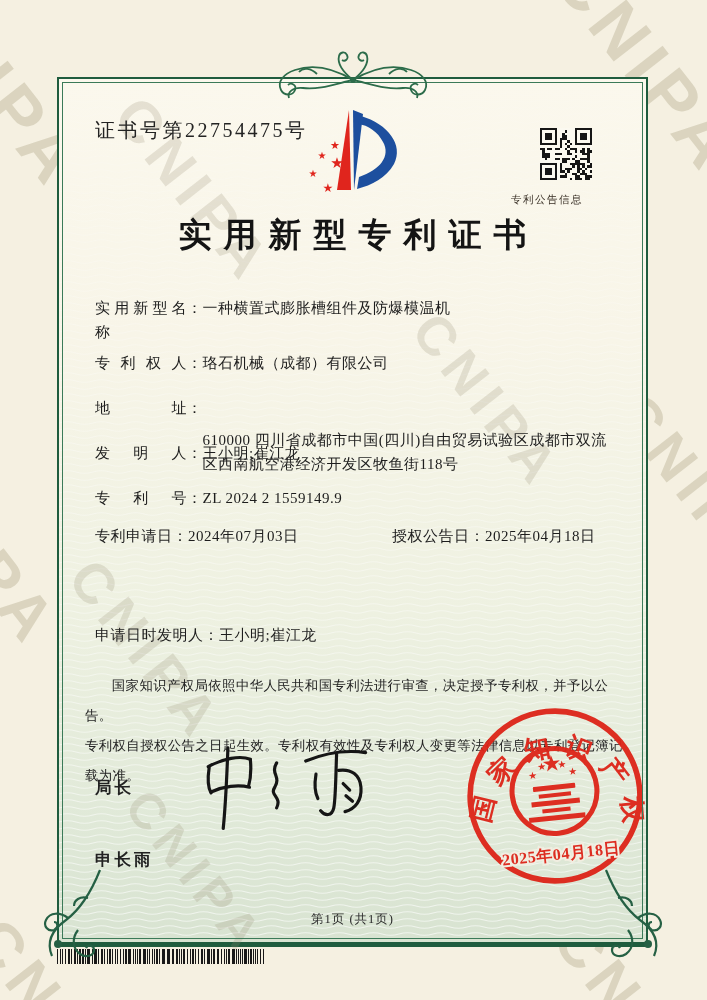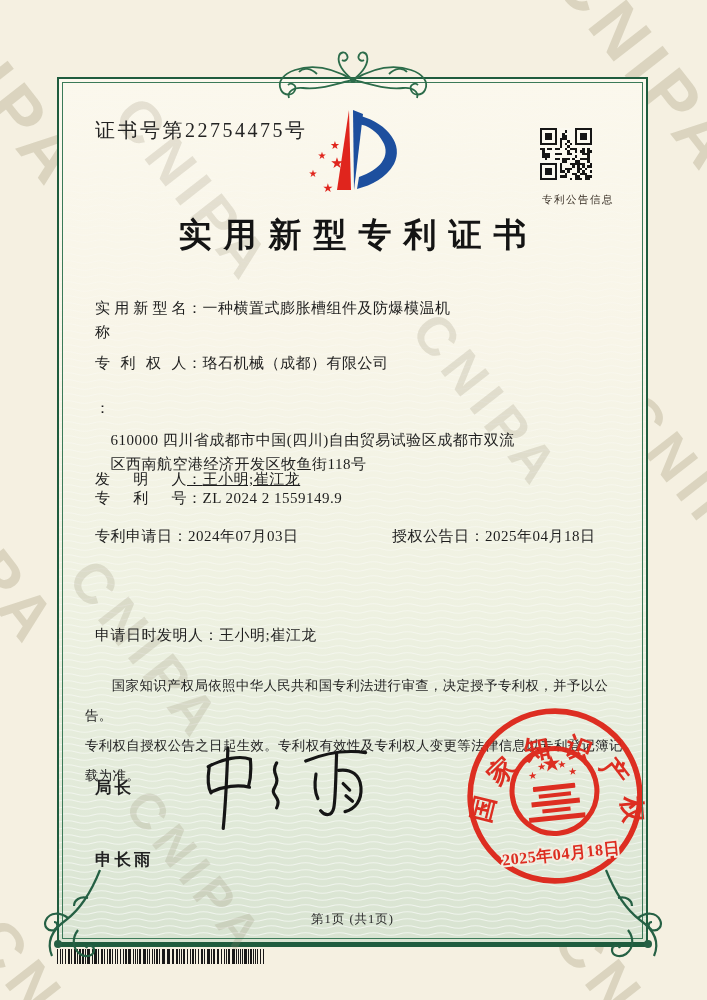--- a/index.html
+++ b/index.html
@@ -13,21 +13,21 @@
   .frame{position:absolute;left:57px;top:77px;width:591px;height:870px;box-sizing:border-box;
          border:2px solid #1f5c3e;border-bottom:5px solid #1f5c3e;
          background:linear-gradient(180deg,#fbf8ed 0%,#f8f5e8 30%,#eef1e1 62%,#e0e9d8 86%,#d8e3d1 100%);}
   .frame::before{content:"";position:absolute;left:3px;top:3px;right:3px;bottom:3px;
          border:1px solid #3b7a58;pointer-events:none;z-index:3;}
   .waves{position:absolute;left:0;top:0;width:587px;height:863px;z-index:0;}
   .fr-item{position:absolute;z-index:2;}
   .certno{left:36px;top:38px;font-size:20px;letter-spacing:2.5px;color:#232323;}
   .logo{left:231px;top:21px;width:125px;height:102px;}
   .qr{left:481px;top:49px;width:52px;height:52px;}
-  .qr-cap{left:464px;top:114px;width:110px;text-align:center;font-size:10.5px;
+  .qr-cap{left:452px;top:114px;width:110px;text-align:left;font-size:10.5px;
           letter-spacing:1.5px;color:#3a3127;}
   .title{left:0;top:134px;width:100%;text-align:center;font-size:33px;font-weight:700;
          letter-spacing:12px;color:#141414;text-indent:12px;}
   .row{left:36px;right:10px;font-size:15px;letter-spacing:0.5px;line-height:24px;}
   .lbl{display:inline-block;width:92px;text-align:justify;text-align-last:justify;vertical-align:top;}
   .flex{display:flex;}
   .addr-val{width:406px;margin-top:32px;}
   .col2{position:absolute;left:297px;top:0;}
   .decl{left:26px;top:592px;width:540px;font-size:13.4px;line-height:30px;letter-spacing:0.4px;color:#242424;}
   .decl .l1{text-indent:2em;}
@@ -418,25 +418,26 @@
 
   <div class="fr-item row" style="top:217px;">
     <span class="lbl">实用新型名称</span><span>：</span><span>一种横置式膨胀槽组件及防爆模温机</span>
   </div>
 
   <div class="fr-item row" style="top:272px;">
     <span class="lbl">专利权人</span><span>：</span><span>珞石机械（成都）有限公司</span>
   </div>
 
   <div class="fr-item row flex" style="top:317px;">
+    <span class="lbl">地址</span>
       <span>：</span>
       <span class="addr-val">610000 四川省成都市中国(四川)自由贸易试验区成都市双流区西南航空港经济开发区牧鱼街118号</span>
   </div>
 
-  <div class="fr-item row" style="top:388px;text-decoration:underline;">
+  <div class="fr-item row" style="top:362px;">
     <span class="lbl">发明人</span><span>：</span><span>王小明;崔江龙</span>
   </div>
 
   <div class="fr-item row" style="top:407px;">
     <span class="lbl">专利号</span><span>：</span><span>ZL 2024 2 1559149.9</span>
   </div>
 
   <div class="fr-item row" style="top:445px;">
     <span>专利申请日</span><span>：</span><span>2024年07月03日</span>
     <span class="col2"><span>授权公告日</span><span>：</span><span>2025年04月18日</span></span>

